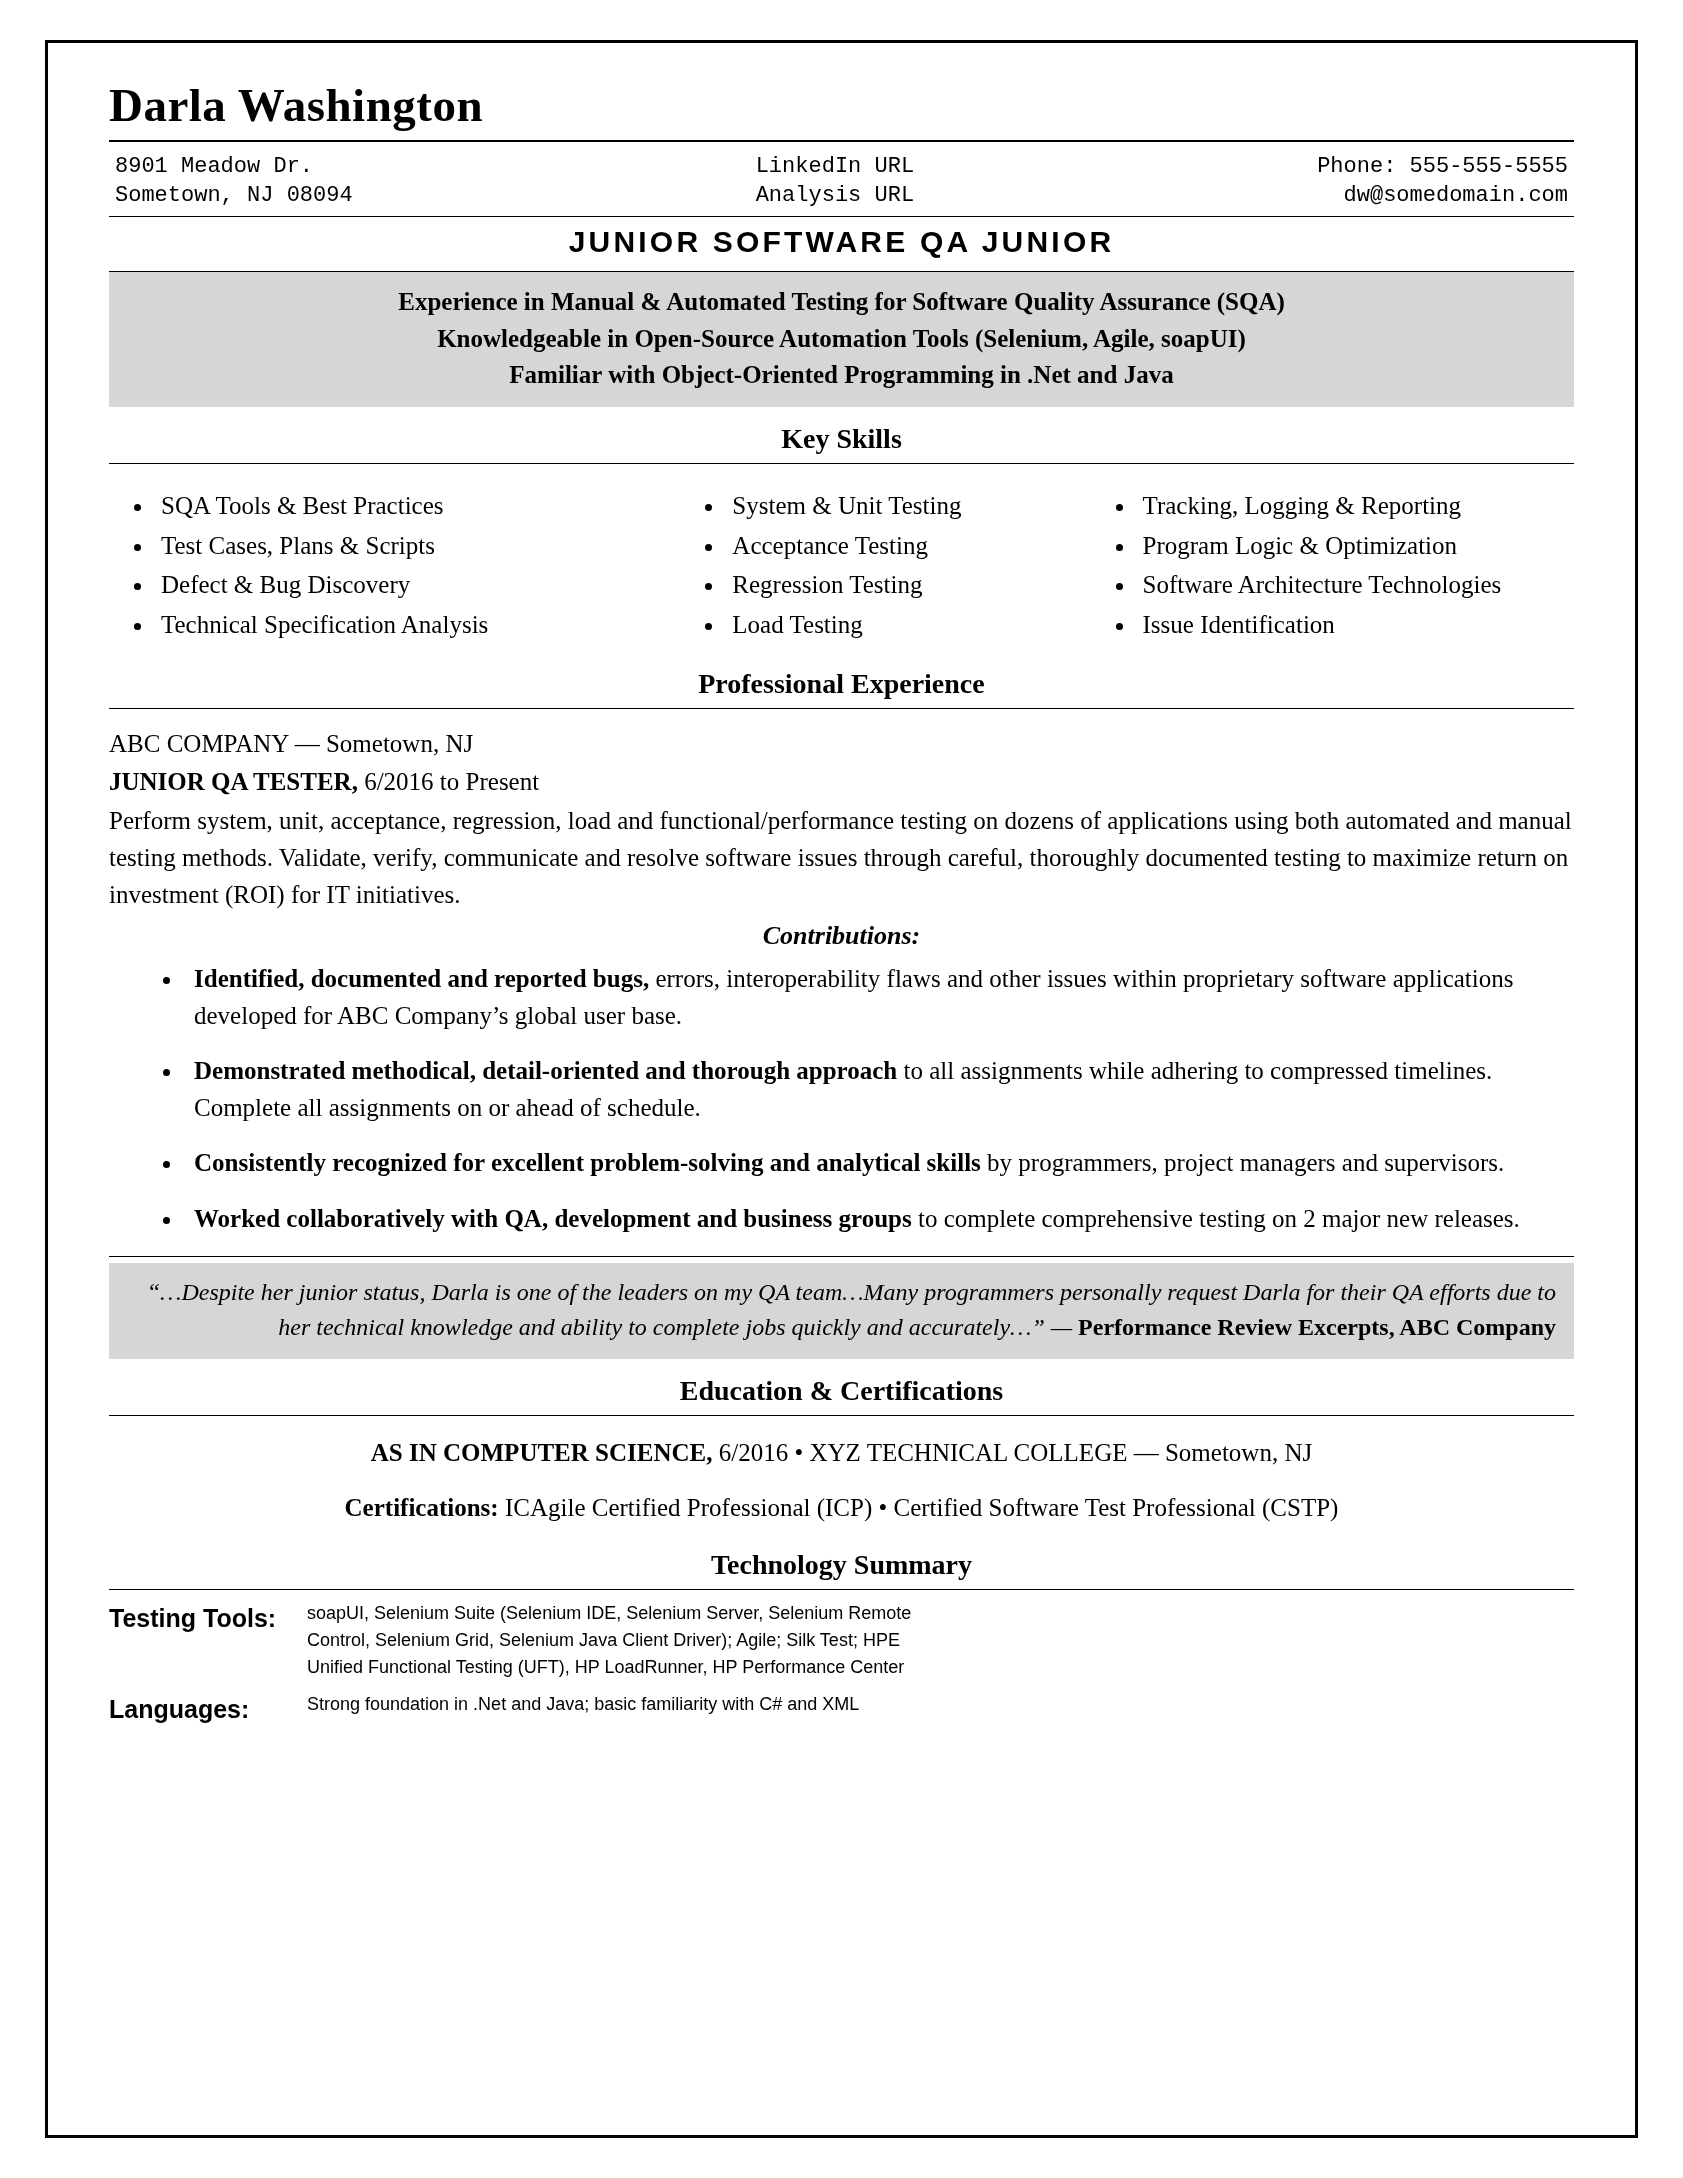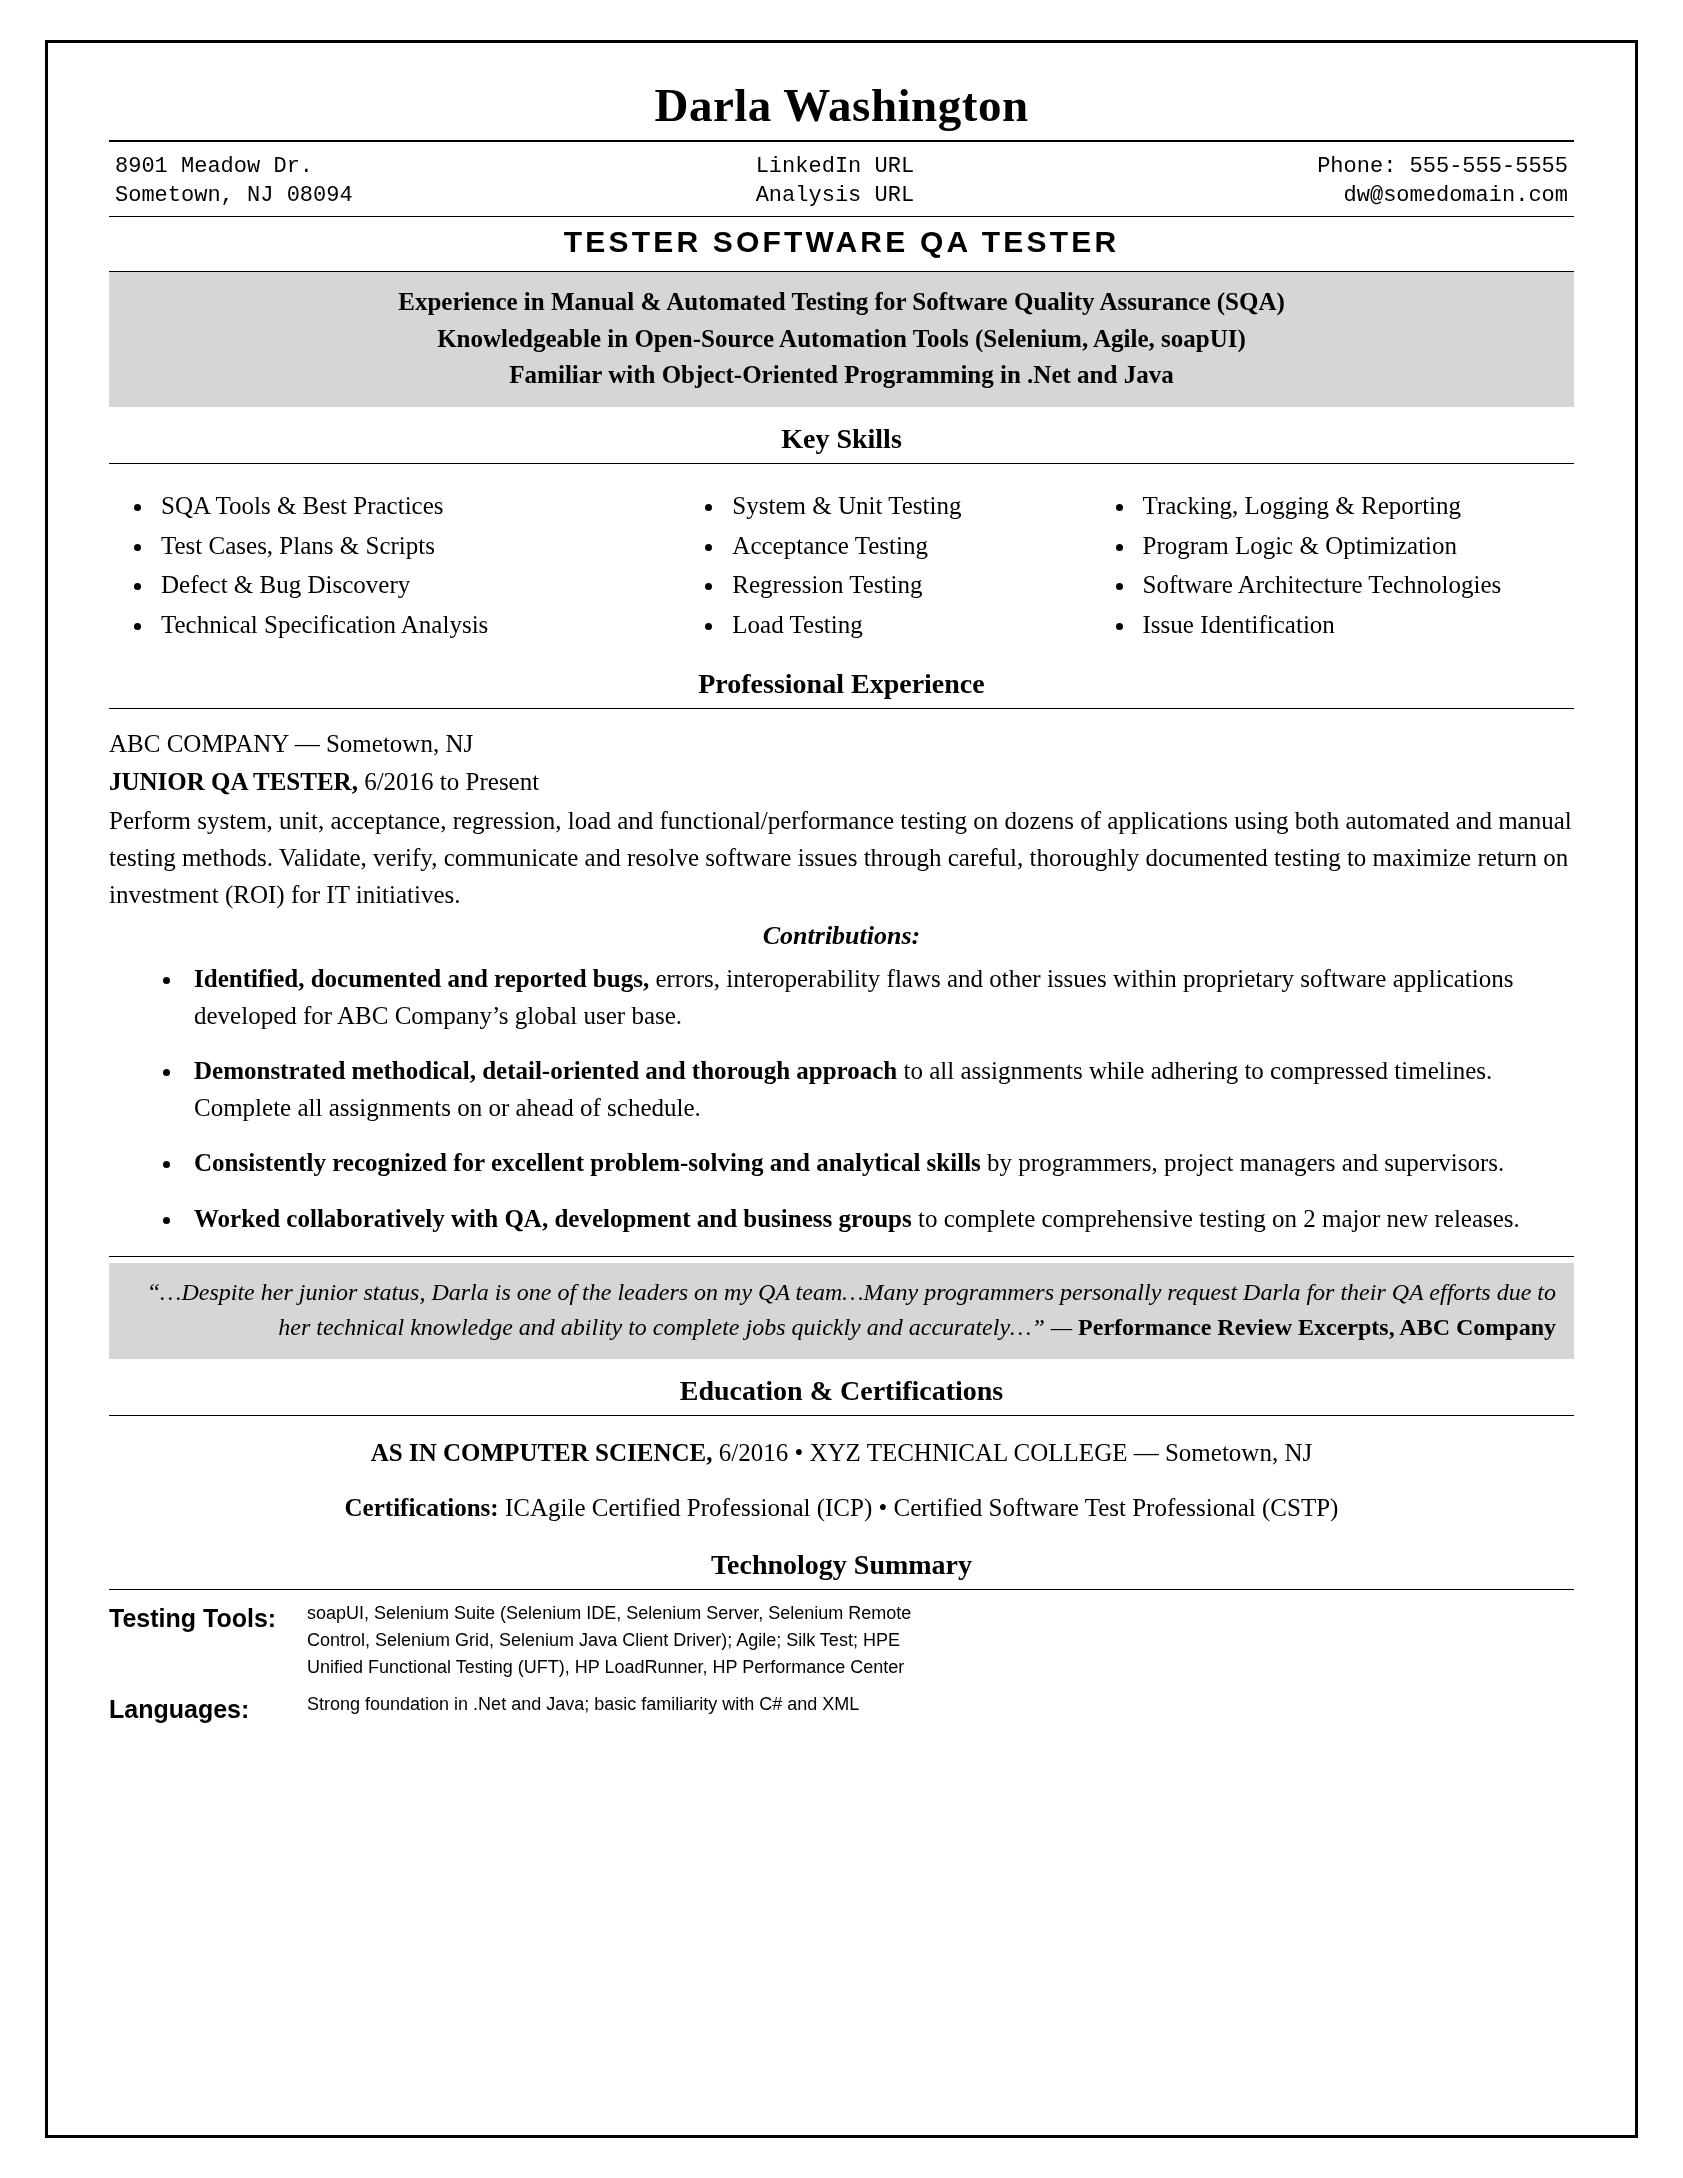--- a/index.html
+++ b/index.html
@@ -24,21 +24,21 @@
   }
   .sheet {
     border: 3px solid #000000;
     width: 100%;
     height: 100%;
     box-sizing: border-box;
     padding: 38px 61px 20px 61px;
     position: relative;
   }
   .name {
-    text-align: center;
+    text-align: left;
     font-size: 47px;
     font-weight: bold;
     letter-spacing: 0.5px;
     line-height: 1.05;
     margin-bottom: 10px;
   }
   .rule {
     border-top: 2px solid #000;
     width: 100%;
     margin: 0;
@@ -201,21 +201,21 @@
         <div>LinkedIn URL</div>
         <div>Analysis URL</div>
       </div>
       <div class="col right">
         <div>Phone: 555-555-5555</div>
         <div>dw@somedomain.com</div>
       </div>
     </div>
 
     <div class="rule-thin"></div>
-    <div class="jobtitle">TESTER SOFTWARE QA TESTER</div>
+    <div class="jobtitle">JUNIOR SOFTWARE QA JUNIOR</div>
     <div class="rule-thin"></div>
 
     <div class="summary-band">
       <div>Experience in Manual &amp; Automated Testing for Software Quality Assurance (SQA)</div>
       <div>Knowledgeable in Open-Source Automation Tools (Selenium, Agile, soapUI)</div>
       <div>Familiar with Object-Oriented Programming in .Net and Java</div>
     </div>
 
     <div class="section-head">Key Skills</div>
     <div class="rule-thin"></div>

